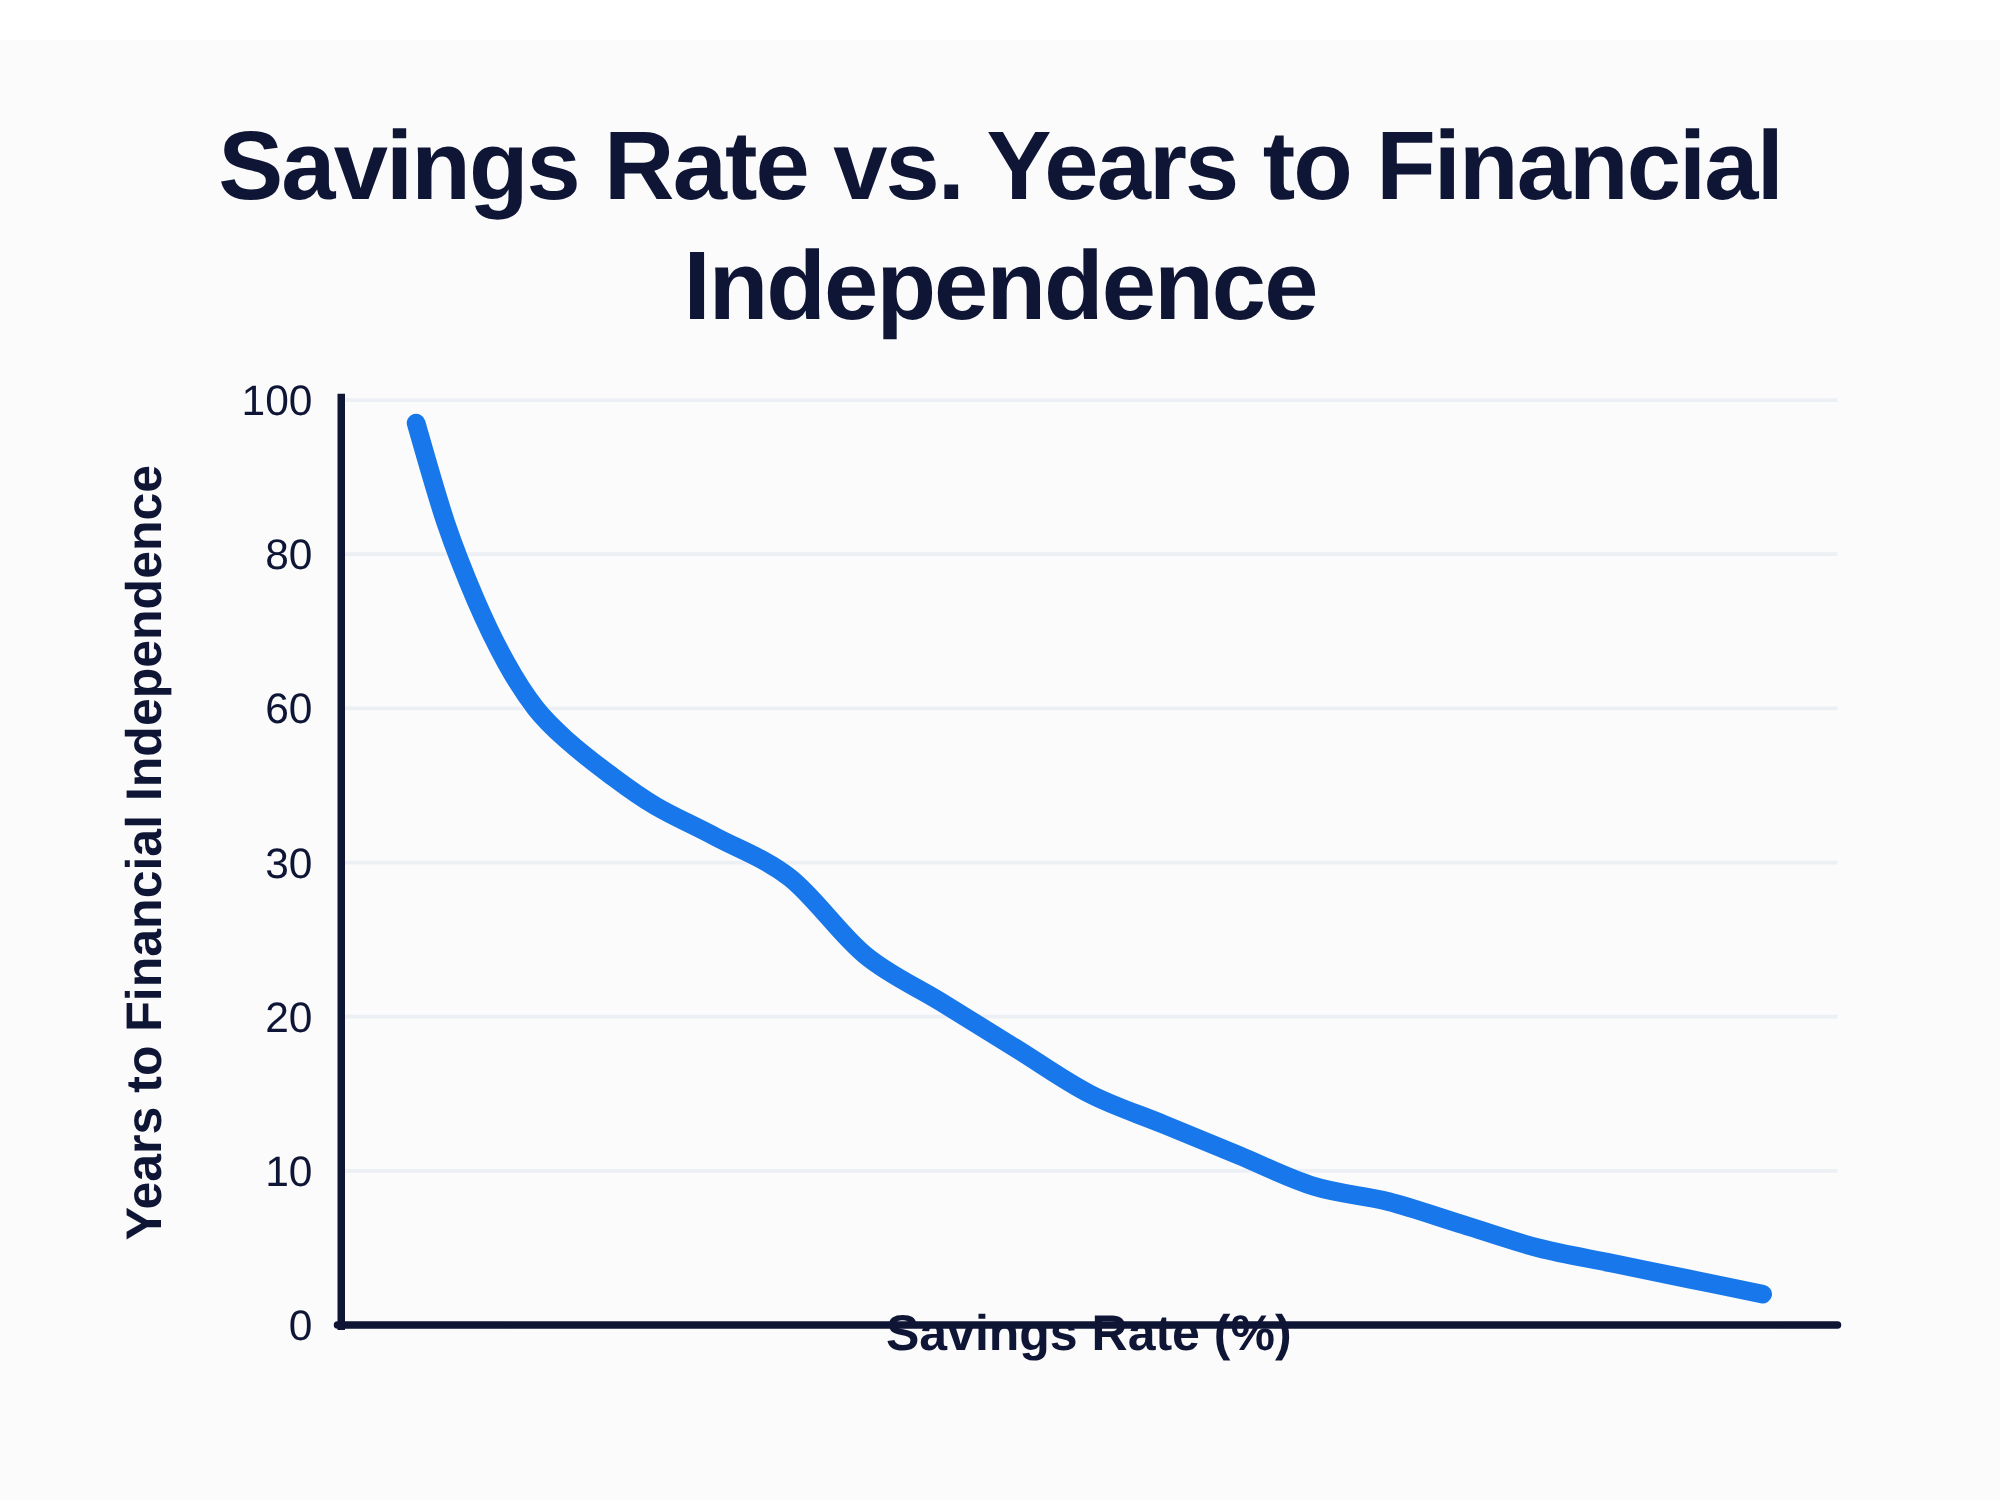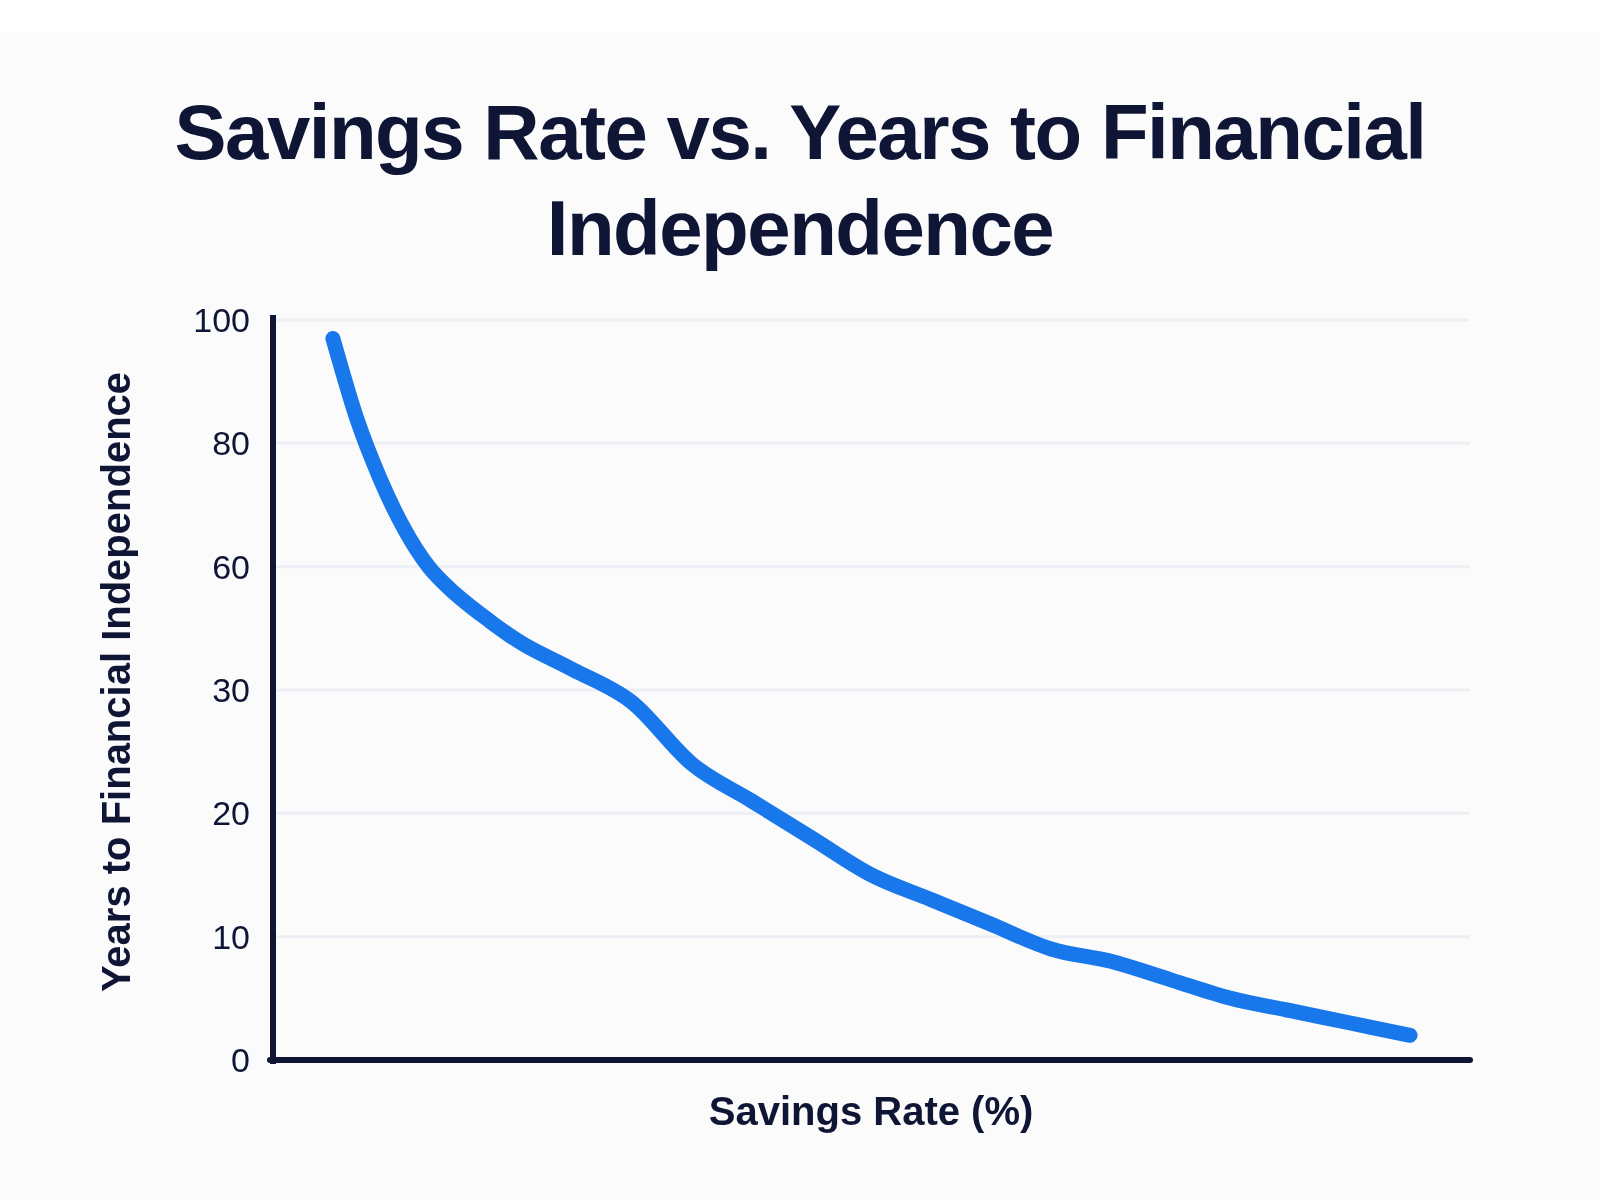--- a/index.html
+++ b/index.html
@@ -49,21 +49,21 @@
     text-align: center;
     color: #0f1535;
     font-weight: bold;
     font-size: 40px;
     line-height: 60px;
     white-space: nowrap;
   }
   #x-axis-title {
     position: absolute;
     left: 272px;
-    top: 1051px;
+    top: 1007px;
     width: 1198px;
     text-align: center;
     color: #0f1535;
     font-weight: bold;
     font-size: 40px;
     line-height: 56px;
   }
 
   
   #plot-svg {

